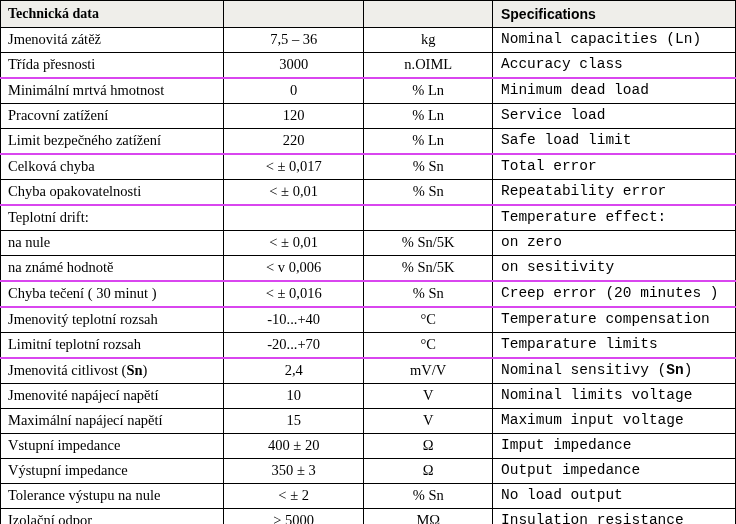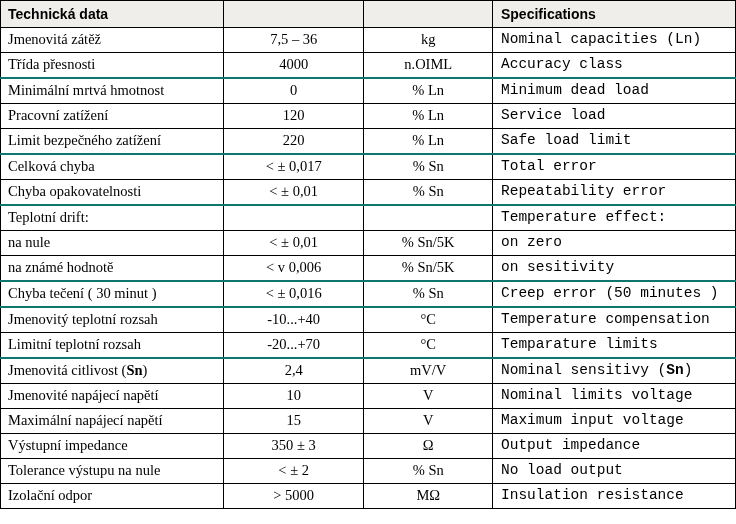--- a/index.html
+++ b/index.html
@@ -46,23 +46,23 @@
     text-align: left;
     font-family: Liberation Mono, monospace;
   }
   .hdr td {
     font-family: "Liberation Sans", sans-serif;
     font-weight: bold;
     font-size: 14px;
     background: #efeeea;
     height: 24px;
   }
-  .hdr .c-cz { padding-left: 7px !important; }
+  .hdr .c-cz { padding-left: 7px !important; font-family: Liberation Serif, serif; }
   .hdr .c-en { padding-left: 8px !important; }
-  .thick-top td { border-top: 2px solid #0f766e; }
+  .thick-top td { border-top: 2px solid #d946ef; }
   .bold { font-weight: bold; }
 </style>
 </head>
 <body>
 
 <table class="spec-table">
   <colgroup>
     <col style="width:222px">
     <col style="width:140px">
     <col style="width:128px">
@@ -76,21 +76,21 @@
       <td class="c-en">Specifications</td>
     </tr>
   <tr>
         <td class="c-cz">Jmenovitá zátěž</td>
         <td class="c-val">7,5 – 36</td>
         <td class="c-unit">kg</td>
         <td class="c-en">Nominal capacities (Ln)</td>
       </tr>
       <tr>
         <td class="c-cz">Třída přesnosti</td>
-        <td class="c-val">4000</td>
+        <td class="c-val">3000</td>
         <td class="c-unit">n.OIML</td>
         <td class="c-en">Accuracy class</td>
       </tr>
       <tr class="thick-top">
         <td class="c-cz">Minimální mrtvá hmotnost</td>
         <td class="c-val">0</td>
         <td class="c-unit">% Ln</td>
         <td class="c-en">Minimum dead load</td>
       </tr>
       <tr>
@@ -132,21 +132,21 @@
       <tr>
         <td class="c-cz">na známé hodnotě</td>
         <td class="c-val">&lt; v 0,006</td>
         <td class="c-unit">% Sn/5K</td>
         <td class="c-en">on sesitivity</td>
       </tr>
       <tr class="thick-top">
         <td class="c-cz">Chyba tečení ( 30 minut )</td>
         <td class="c-val">&lt; ± 0,016</td>
         <td class="c-unit">% Sn</td>
-        <td class="c-en">Creep error (50 minutes )</td>
+        <td class="c-en">Creep error (20 minutes )</td>
       </tr>
       <tr class="thick-top">
         <td class="c-cz">Jmenovitý teplotní rozsah</td>
         <td class="c-val">-10...+40</td>
         <td class="c-unit">°C</td>
         <td class="c-en">Temperature compensation</td>
       </tr>
       <tr>
         <td class="c-cz">Limitní teplotní rozsah</td>
         <td class="c-val">-20...+70</td>
@@ -165,20 +165,26 @@
         <td class="c-unit">V</td>
         <td class="c-en">Nominal limits voltage</td>
       </tr>
       <tr>
         <td class="c-cz">Maximální napájecí napětí</td>
         <td class="c-val">15</td>
         <td class="c-unit">V</td>
         <td class="c-en">Maximum input voltage</td>
       </tr>
       <tr>
+        <td class="c-cz">Vstupní impedance</td>
+        <td class="c-val">400 ± 20</td>
+        <td class="c-unit">Ω</td>
+        <td class="c-en">Imput impedance</td>
+      </tr>
+      <tr>
         <td class="c-cz">Výstupní impedance</td>
         <td class="c-val">350 ± 3</td>
         <td class="c-unit">Ω</td>
         <td class="c-en">Output impedance</td>
       </tr>
       <tr>
         <td class="c-cz">Tolerance výstupu na nule</td>
         <td class="c-val">&lt; ± 2</td>
         <td class="c-unit">% Sn</td>
         <td class="c-en">No load output</td>

